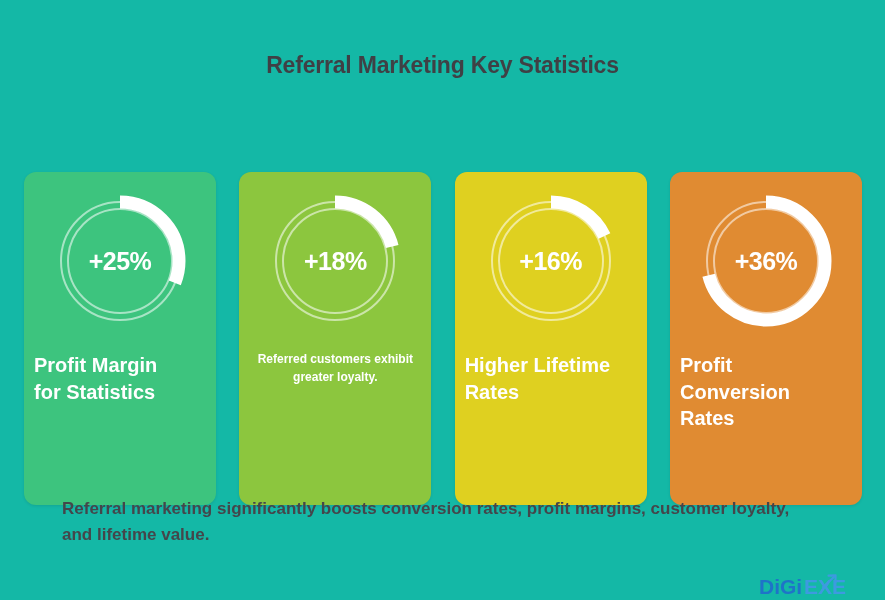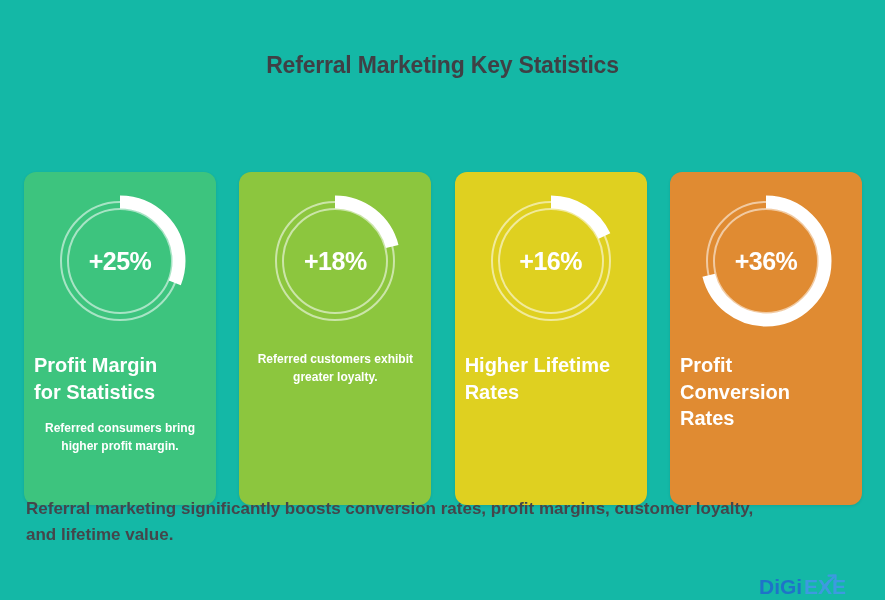--- a/index.html
+++ b/index.html
@@ -136,21 +136,20 @@
     <div class="stat-card" id="card0" style="background: rgb(61, 196, 126);">
       <div class="donut-wrap">
         <svg viewBox="0 0 150 150">
           <circle cx="75" cy="75" r="59" fill="none" stroke="rgba(255,255,255,0.55)" stroke-width="2"></circle>
           <circle cx="75" cy="75" r="52" fill="none" stroke="rgba(255,255,255,0.55)" stroke-width="2"></circle>
           <circle class="donut-arc" cx="75" cy="75" r="59" fill="none" stroke="#ffffff" stroke-width="13" stroke-linecap="butt" transform="rotate(-90 75 75)" stroke-dasharray="114.91945926831463 370.7079331235956"></circle>
         </svg>
         <div class="donut-value">+25%</div>
       </div>
       <div class="card-title"><span>Profit Margin</span><br><span>for Statistics</span></div>
-      <div class="card-desc">Referred consumers bring higher profit margin.</div>
     </div>
 
     <div class="stat-card" id="card1" style="background: rgb(140, 198, 62);">
       <div class="donut-wrap">
         <svg viewBox="0 0 150 150">
           <circle cx="75" cy="75" r="59" fill="none" stroke="rgba(255,255,255,0.55)" stroke-width="2"></circle>
           <circle cx="75" cy="75" r="52" fill="none" stroke="rgba(255,255,255,0.55)" stroke-width="2"></circle>
           <circle class="donut-arc" cx="75" cy="75" r="59" fill="none" stroke="#ffffff" stroke-width="13" stroke-linecap="butt" transform="rotate(-90 75 75)" stroke-dasharray="77.84866595595507 370.7079331235956"></circle>
         </svg>
         <div class="donut-value">+18%</div>
@@ -177,21 +176,21 @@
           <circle cx="75" cy="75" r="52" fill="none" stroke="rgba(255,255,255,0.55)" stroke-width="2"></circle>
           <circle class="donut-arc" cx="75" cy="75" r="59" fill="none" stroke="#ffffff" stroke-width="13" stroke-linecap="butt" transform="rotate(-90 75 75)" stroke-dasharray="263.2026325177529 370.7079331235956"></circle>
         </svg>
         <div class="donut-value">+36%</div>
       </div>
       <div class="card-title"><span>Profit</span><br><span>Conversion</span><br><span>Rates</span></div>
     </div>
 
   </div>
 
-  <div class="caption" style="color: rgb(68, 70, 75);">Referral marketing significantly boosts conversion rates, profit margins, customer loyalty, and lifetime value.</div>
+  <div class="caption" style="color: rgb(68, 70, 75); margin-left: 36px;">Referral marketing significantly boosts conversion rates, profit margins, customer loyalty, and lifetime value.</div>
 
   <div class="logo">
     <svg width="104" height="28" viewBox="0 0 104 28">
       <text id="logo-t1" x="0" y="21" font-family="Liberation Sans, sans-serif" font-size="21" font-weight="bold" fill="#1e74c8">DiGi</text>
       <text id="logo-t2" x="45" y="21" font-family="Liberation Sans, sans-serif" font-size="21" font-weight="bold" fill="#3d9ae0">EXE</text>
       <g stroke="#3d9ae0" stroke-width="2.1" fill="none" stroke-linecap="round">
         <line x1="64" y1="14" x2="76" y2="3"></line>
         <polyline points="69.5,2.6 76.6,2.4 76.4,9.6" stroke-linejoin="round"></polyline>
       </g>
     </svg>

